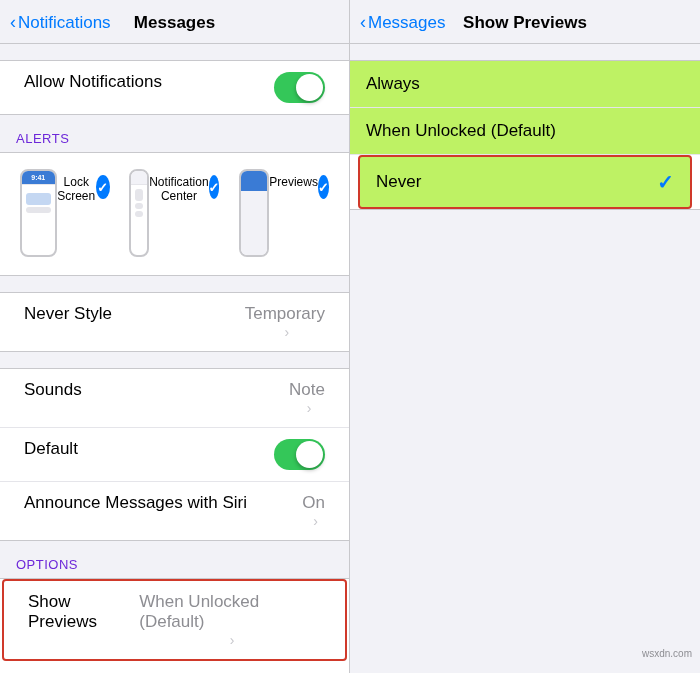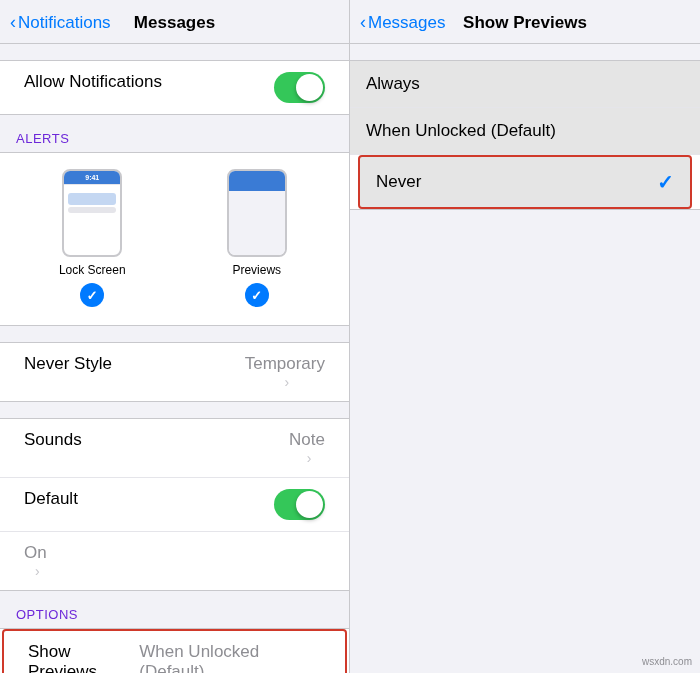--- a/index.html
+++ b/index.html
@@ -135,22 +135,22 @@
       border-bottom: 1px solid #c8c8cc;
       padding: 16px 10px 12px;
     }
     .alerts-icons-container {
       display: flex;
       justify-content: space-around;
       margin-bottom: 6px;
     }
     .alert-icon-item {
       display: flex;
-      flex-direction: column;
-      align-items: center;
+      flex-direction: row;
+      align-items: flex-start;
       width: 90px;
     }
     .phone-mockup {
       width: 60px;
       height: 88px;
       border: 2px solid #c8c8cc;
       border-radius: 8px;
       background: #fff;
       position: relative;
       display: flex;
@@ -276,21 +276,21 @@
       border-top: 1px solid #c8c8cc;
       border-bottom: 1px solid #c8c8cc;
     }
 
     .right-row {
       display: flex;
       align-items: center;
       justify-content: space-between;
       padding: 13px 16px;
       border-bottom: 1px solid #e5e5ea;
-      background: #e5e5e5;
+      background: #bef264;
       min-height: 44px;
       text-align: right;
     }
     .right-row:last-child {
       border-bottom: none;
     }
     .right-row.selected-row {
       border: 2px solid #d0392a;
       border-radius: 4px;
       margin: 0 8px;
@@ -300,21 +300,21 @@
       color: #000;
     }
     .right-row-check {
       color: #007aff;
       font-size: 20px;
       font-weight: 600;
     }
 
     .watermark {
       position: absolute;
-      bottom: 6px;
+      bottom: 14px;
       right: 8px;
       font-size: 10px;
       color: #8e8e93;
     }
   </style>
 </head>
 <body>
 
 <div class="left-panel">
 
@@ -344,20 +344,30 @@
         <div class="alert-icon-item">
           <div class="phone-mockup phone-lockscreen">
             <div class="phone-status-bar">9:41</div>
             <div class="phone-notification-bar"></div>
             <div class="phone-notification-content"></div>
           </div>
           <span class="alert-icon-label">Lock Screen</span>
           <div class="alert-check"></div>
         </div>
 
+        <div class="alert-icon-item">
+          <div class="phone-mockup">
+            <div class="phone-status-bar"></div>
+            <div class="phone-notification-bar"></div>
+            <div class="phone-notification-content"></div>
+            <div class="phone-notification-content"></div>
+          </div>
+          <span class="alert-icon-label">Notification Center</span>
+          <div class="alert-check"></div>
+        </div>
 
         <div class="alert-icon-item">
           <div class="phone-mockup phone-banners">
             <div class="banner-strip"></div>
             <div class="phone-body"></div>
           </div>
           <span class="alert-icon-label">Previews</span>
           <div class="alert-check"></div>
         </div>
       </div>
@@ -382,20 +392,21 @@
           <div class="row-value">
             <span>Note</span>
             <span class="row-chevron">›</span>
           </div>
         </div>
         <div class="settings-row">
           <span class="row-label">Default</span>
           <div class="toggle"></div>
         </div>
         <div class="settings-row">
+          <span class="row-label">Announce Messages with Siri</span>
           <div class="row-value">
             <span>On</span>
             <span class="row-chevron">›</span>
           </div>
         </div>
       </div>
     </div>
 
     <div class="section-header">OPTIONS</div>
     <div class="settings-group">

